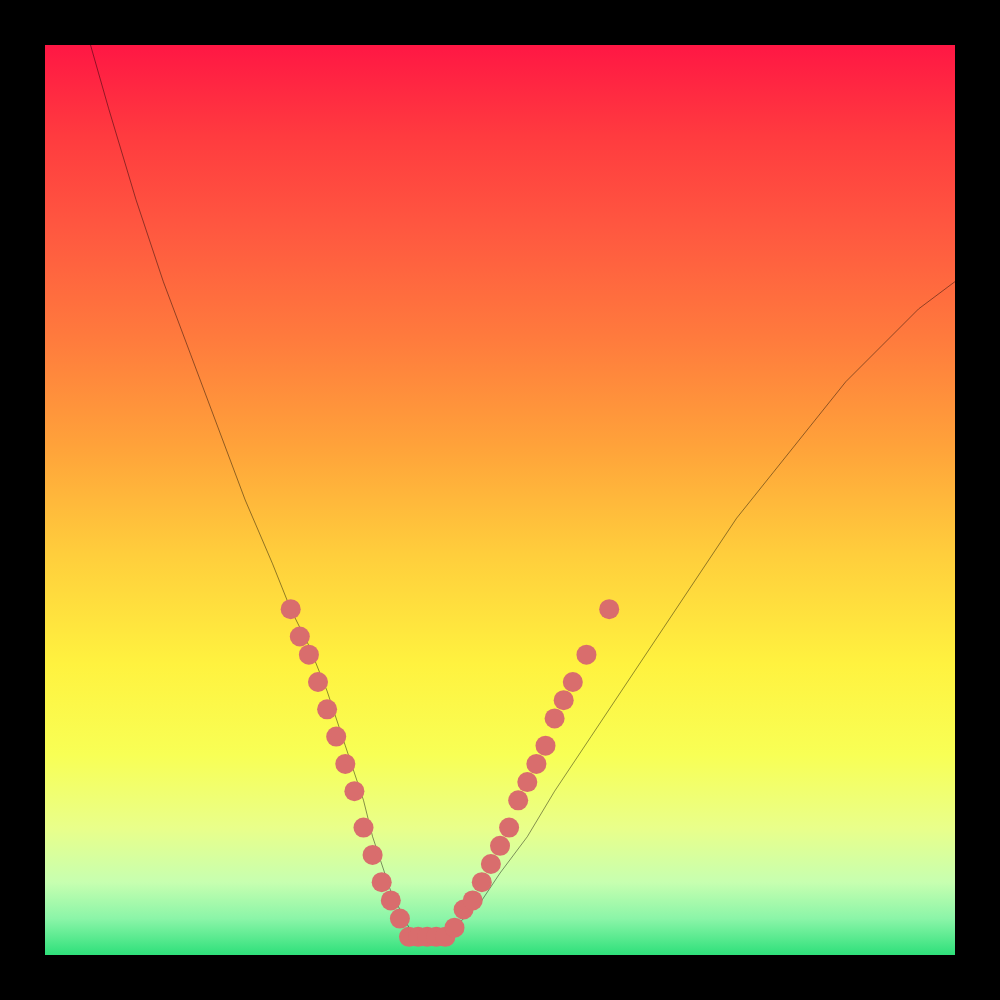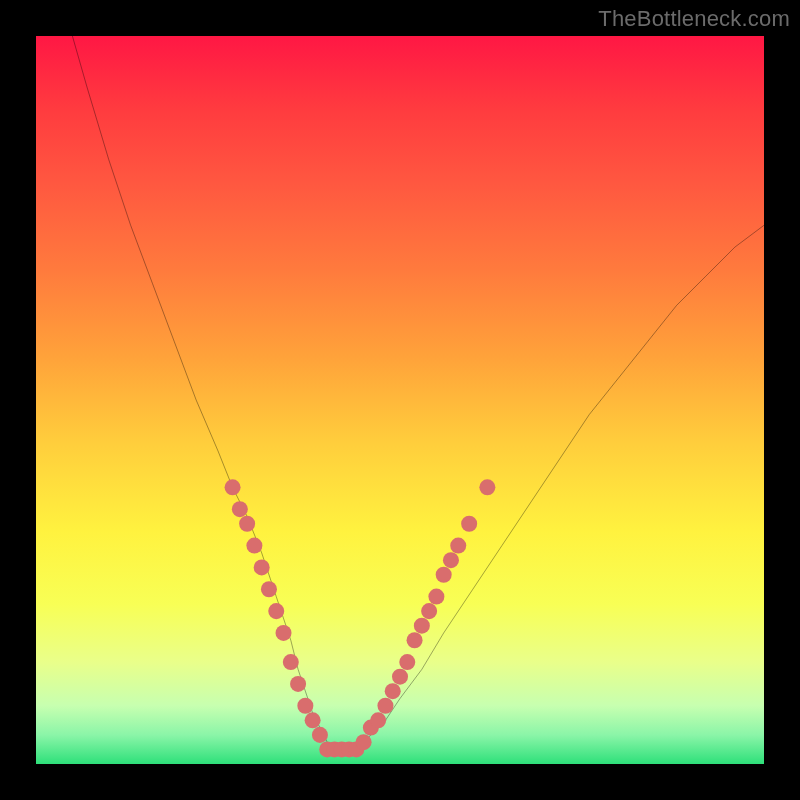--- a/index.html
+++ b/index.html
@@ -55,21 +55,20 @@
     left: 0;
     top: 0;
     width: 728px;
     height: 728px;
   }
 </style>
 </head>
 <body>
 
 <div class="frame">
-  <div class="watermark">TheBottleneck.com</div>
 
   <div class="plot">
     <svg class="curve" viewBox="0 0 100 100" preserveAspectRatio="none">
       <path id="curve-path" fill="none" stroke="#000" stroke-width="0.35" vector-effect="non-scaling-stroke" d="M5.00 0.00 L7.00 7.00 L10.00 17.00 L13.00 26.00 L16.00 34.00 L19.00 42.00 L22.00 50.00 L25.00 57.00 L27.00 62.00 L29.00 66.00 L31.00 71.00 L33.00 77.00 L35.00 83.00 L36.00 87.00 L37.00 90.00 L38.00 93.00 L39.00 95.00 L40.00 97.00 L41.00 98.00 L42.00 98.00 L44.00 98.00 L46.00 96.00 L48.00 94.00 L50.00 91.00 L53.00 87.00 L56.00 82.00 L60.00 76.00 L64.00 70.00 L68.00 64.00 L72.00 58.00 L76.00 52.00 L80.00 47.00 L84.00 42.00 L88.00 37.00 L92.00 33.00 L96.00 29.00 L100.00 26.00"></path>
       <g id="markers">
           <circle cx="27.00" cy="62.00" r="1.1" fill="#d96d6d"></circle>
           <circle cx="28.00" cy="65.00" r="1.1" fill="#d96d6d"></circle>
           <circle cx="29.00" cy="67.00" r="1.1" fill="#d96d6d"></circle>
           <circle cx="30.00" cy="70.00" r="1.1" fill="#d96d6d"></circle>
           <circle cx="31.00" cy="73.00" r="1.1" fill="#d96d6d"></circle>

